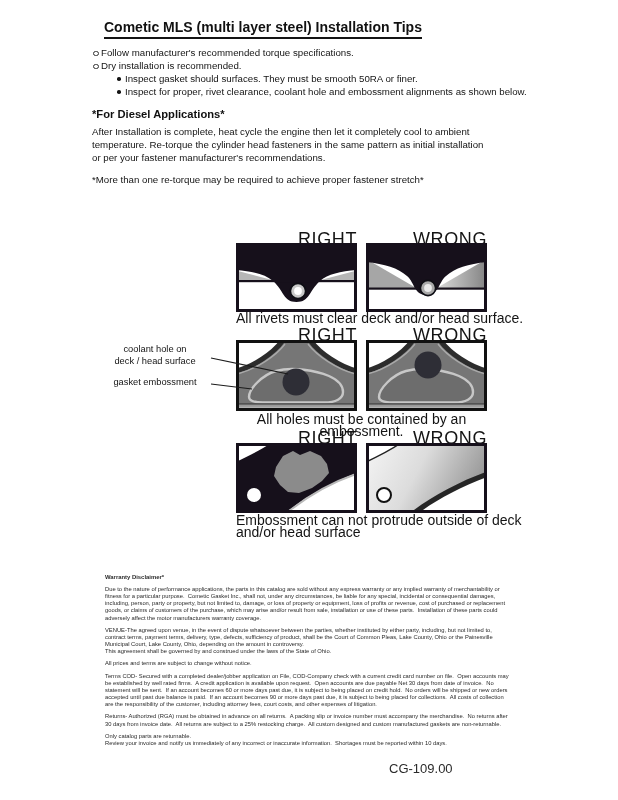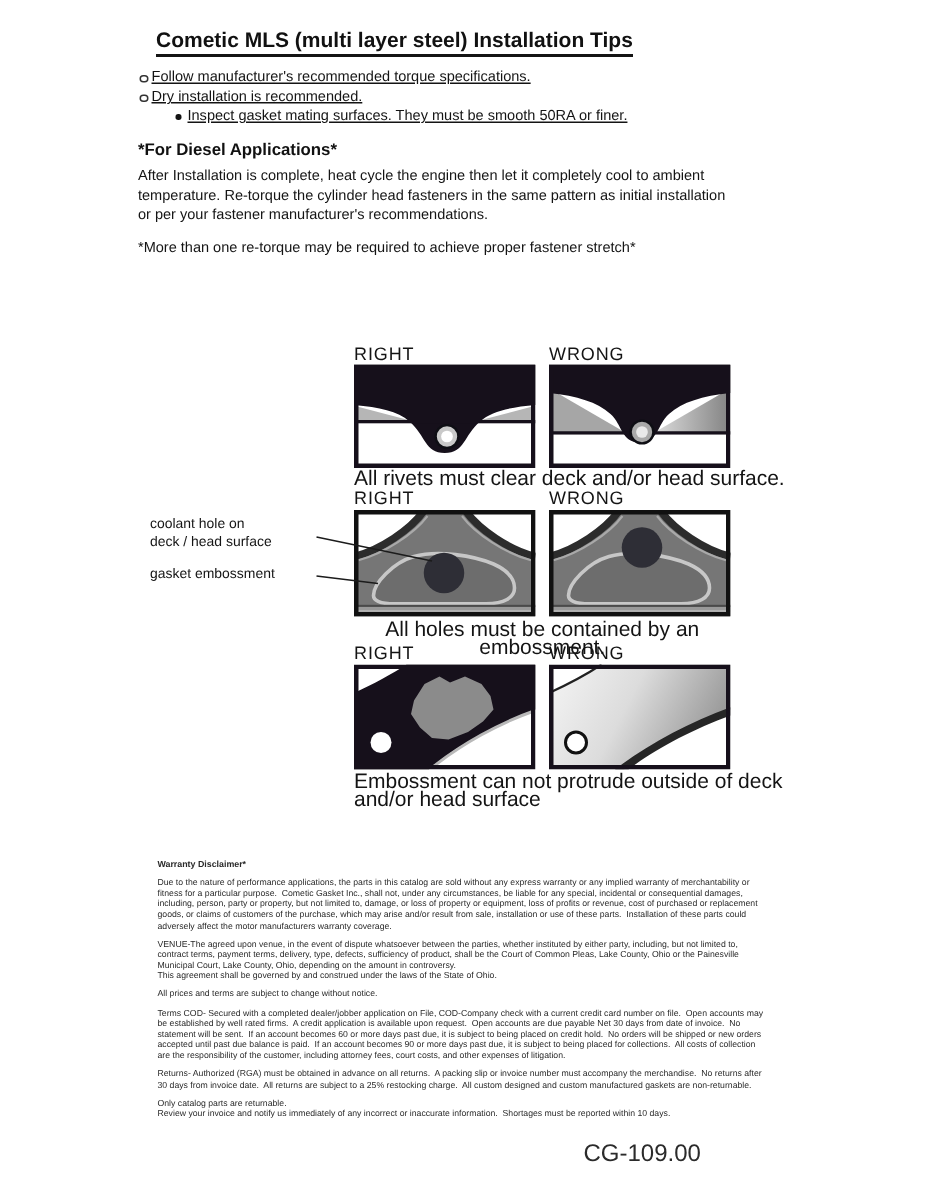--- a/index.html
+++ b/index.html
@@ -4,56 +4,57 @@
 <style>
   html,body{margin:0;padding:0;background:#ffffff;}
   .page{position:relative;width:618px;height:780px;background:#ffffff;overflow:hidden;
         font-family:"Liberation Sans",sans-serif;color:#1b1b1b;}
 
   
   .topblock{position:absolute;left:92px;top:18px;width:436px;}
   .title{display:inline-block;font-size:14px;font-weight:bold;color:#111;
          border-bottom:2px solid #141414;padding-bottom:2px;margin:0 0 7px 12px;}
   ul.tips{list-style:none;margin:0;padding:0;font-size:9.7px;line-height:13px;color:#141414;}
-  li.tip{position:relative;padding-left:9px;white-space:pre-line;text-decoration:underline;}
+  li.tip{position:relative;padding-left:9px;white-space:pre-line;}
   li.tip::before{content:"";position:absolute;left:1px;top:4.5px;width:3.5px;height:3.5px;
                  border:1px solid #333;border-radius:50%;}
   li.tip.sub{margin-left:24px;}
   li.tip.sub::before{border:none;background:#141414;width:3.6px;height:3.6px;top:5px;}
   .diesel{font-size:11.2px;font-weight:bold;margin:10px 0 5px 0;color:#111;}
   p.body{font-size:9.7px;line-height:13.2px;margin:0 0 8px 0;white-space:pre-line;color:#141414;}
 
   
-  .fig-label{position:absolute;width:121px;text-align:left;font-size:12px;
+  .fig-label{position:absolute;width:121px;text-align:right;font-size:18px;
              letter-spacing:0.6px;color:#141414;}
   .fig-svg{position:absolute;}
   .fig-caption{position:absolute;font-size:14px;line-height:11.5px;color:#141414;white-space:pre-line;}
   .fig-caption.center{text-align:center;}
-  .ann{position:absolute;width:110px;text-align:left;font-size:9.3px;line-height:11.5px;
+  .ann{position:absolute;width:110px;text-align:center;font-size:9.3px;line-height:11.5px;
        color:#141414;white-space:pre-line;}
   .leader{position:absolute;}
 
   
   .warranty{position:absolute;left:105px;top:574px;width:434px;color:#2a2a2a;}
   .w-head{font-size:5.9px;font-weight:bold;margin:0 0 6px 0;}
   p.w{font-size:5.8px;line-height:7.15px;margin:0 0 5px 0;white-space:pre;}
 
-  .footer-code{position:absolute;left:389px;top:761px;font-size:16px;color:#2b2b2b;}
+  .footer-code{position:absolute;left:389px;top:761px;font-size:13px;color:#2b2b2b;}
 </style>
 </head>
 <body>
 
 <div class="page">
 
   <div class="topblock">
     <h1 class="title">Cometic MLS (multi layer steel) Installation Tips</h1>
     <ul class="tips">
       <li class="tip">Follow manufacturer's recommended torque specifications.</li>
       <li class="tip">Dry installation is recommended.</li>
-      <li class="tip sub">Inspect gasket mating surfaces.  They must be smooth 50RA or finer.</li>
+      <li class="tip sub">Inspect gasket should surfaces.  They must be smooth 50RA or finer.</li>
+      <li class="tip sub">Inspect for proper, rivet clearance, coolant hole and embossment alignments as shown below.</li>
     </ul>
     <h2 class="diesel">*For Diesel Applications*</h2>
     <p class="body">After Installation is complete, heat cycle the engine then let it completely cool to ambient
 temperature. Re-torque the cylinder head fasteners in the same pattern as initial installation
 or per your fastener manufacturer's recommendations.</p>
     <p class="body">*More than one re-torque may be required to achieve proper fastener stretch*</p>
   </div>
 
   <div class="fig-label" style="left:236px;top:229px">RIGHT</div>
   <div class="fig-label" style="left:366px;top:229px">WRONG</div>

